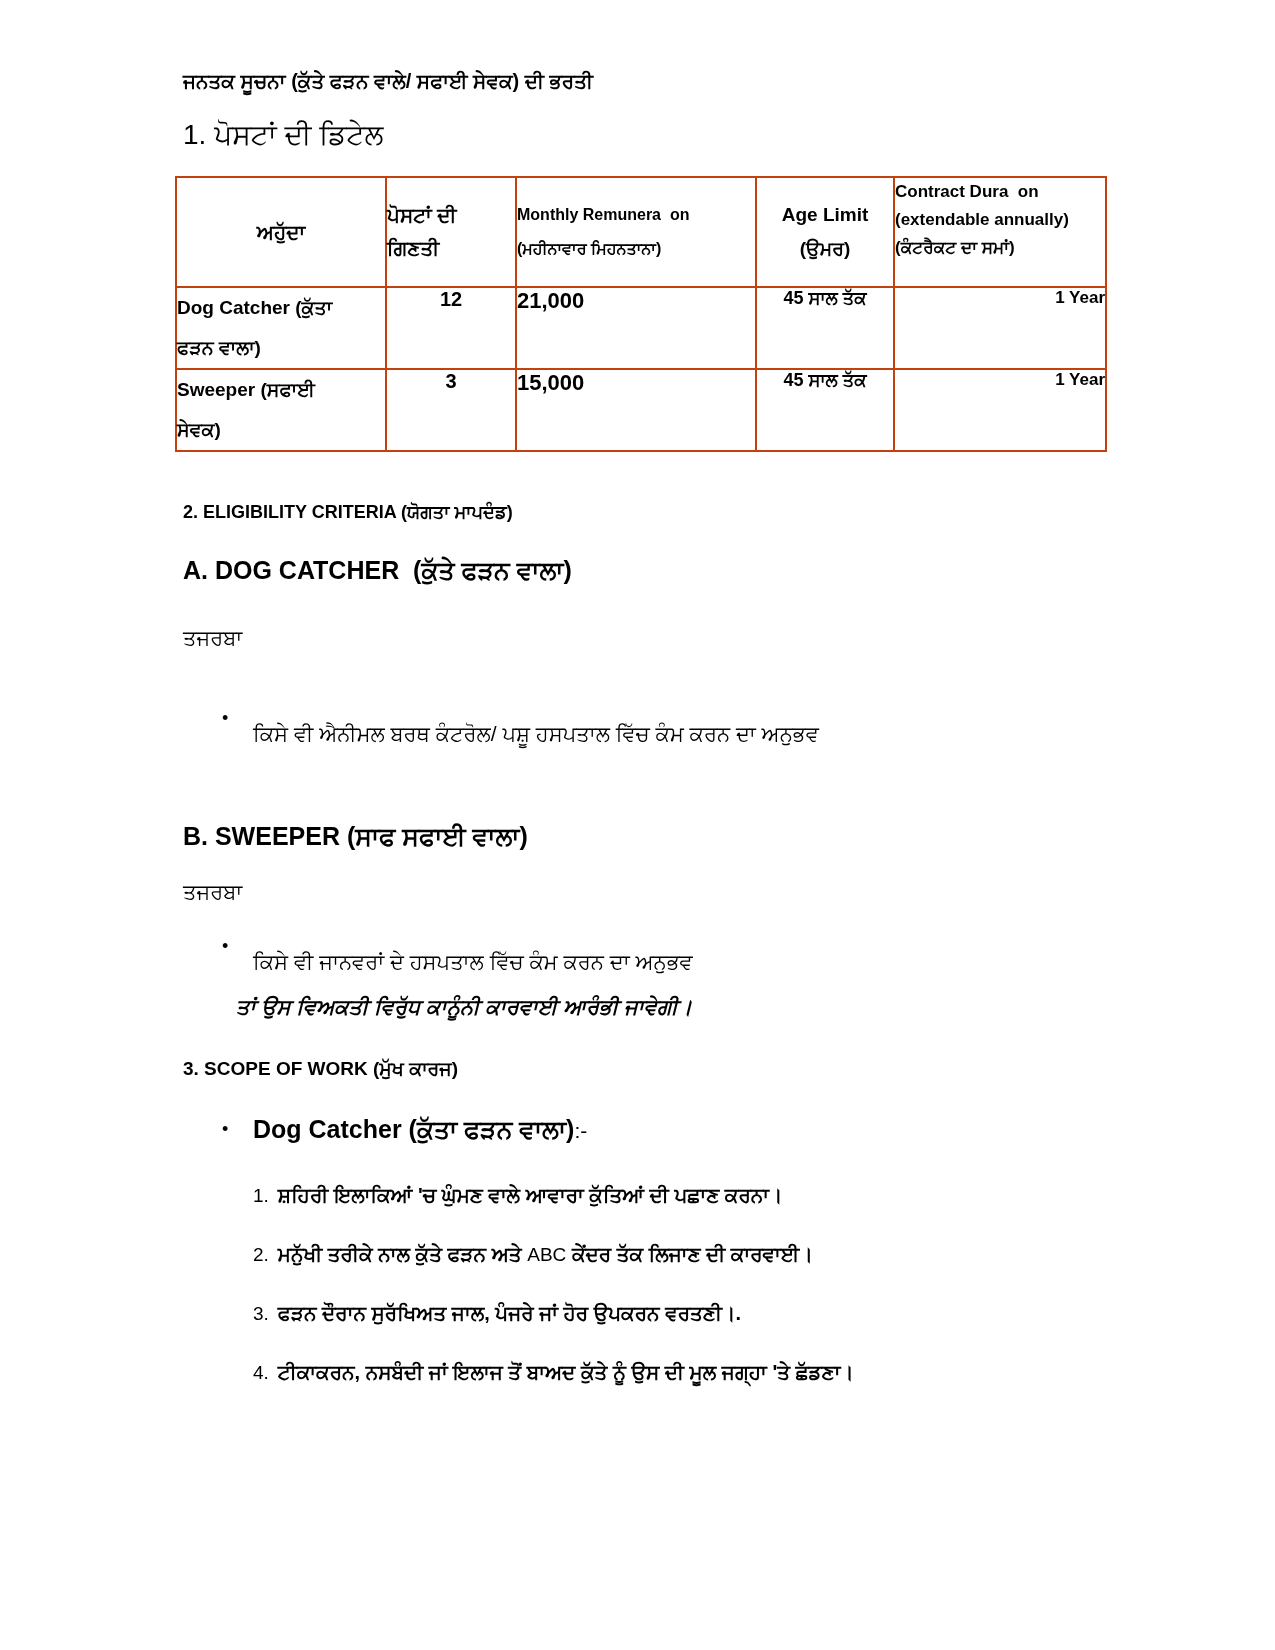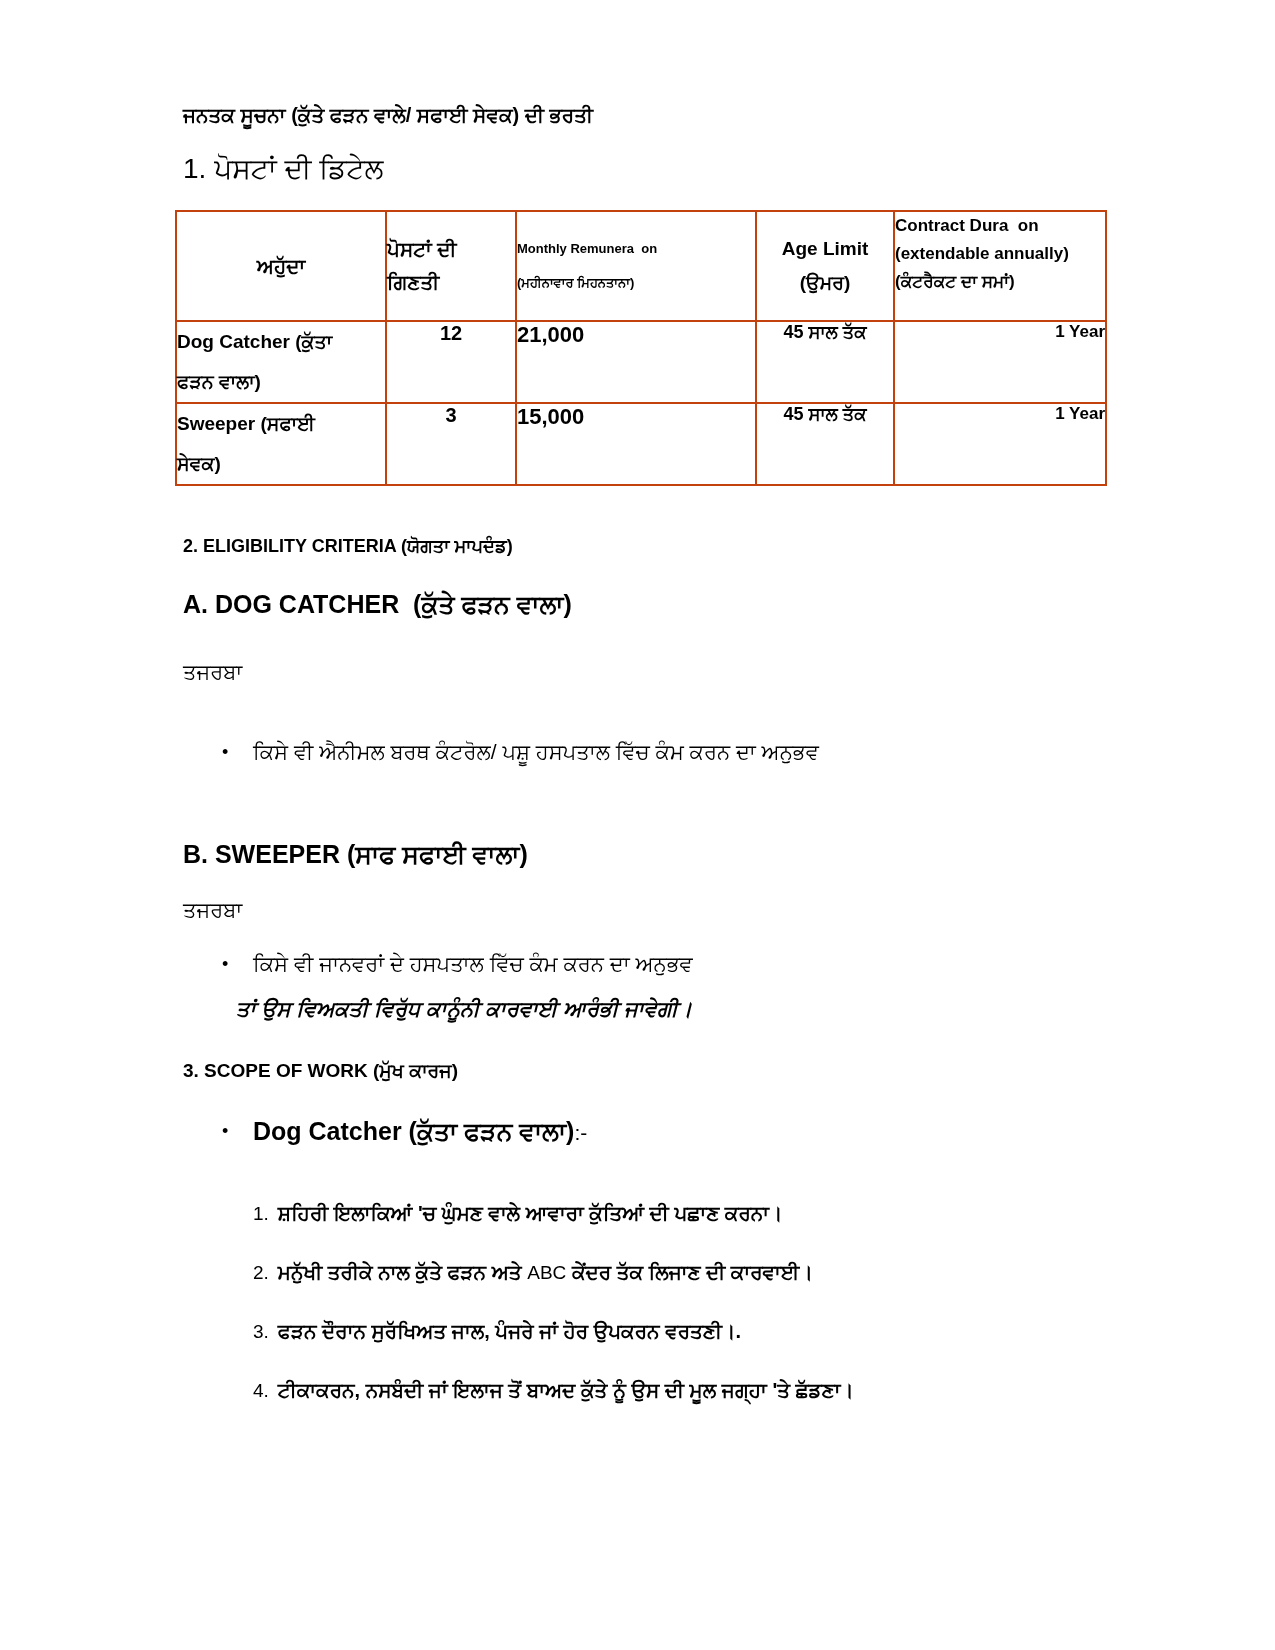--- a/index.html
+++ b/index.html
@@ -2,64 +2,64 @@
 <html><head>
 <meta charset="utf-8">
 <style>
   html,body{margin:0;padding:0;}
   body{
     width:1275px;height:1650px;background:#ffffff;color:#000000;
     font-family:"Liberation Sans","DejaVu Sans",sans-serif;
     -webkit-font-smoothing:antialiased;
   }
   .page{position:relative;width:1275px;height:1650px;overflow:hidden;}
-  .content{margin-left:175px;width:930px;padding-top:102px;}
+  .content{margin-left:175px;width:930px;padding-top:68px;}
   .ind{margin-left:8px;}
   .keep-sp{white-space:pre-wrap;}
 
   .doc-title{font-size:20px;font-weight:bold;line-height:26px;}
   .h-num{font-size:28px;font-weight:normal;line-height:26px;margin-top:28px;}
 
   table.posts{border-collapse:collapse;table-layout:fixed;width:930px;margin-top:28px;}
   table.posts th,table.posts td{border:2px solid #c2410c;padding:0;font-weight:bold;}
   tr.hdr{height:110px;}
   tr.body-row{height:78px;}
   th.c-pos{text-align:center;vertical-align:middle;font-size:20px;}
   th.c-cnt{text-align:left;vertical-align:middle;font-size:20px;padding-left:20px;line-height:33px;}
-  th.c-pay{text-align:left;vertical-align:middle;font-size:13px;padding-left:14px;line-height:34px;}
+  th.c-pay{text-align:left;vertical-align:middle;font-size:16px;padding-left:14px;line-height:34px;}
   th.c-age{text-align:center;vertical-align:middle;font-size:19px;padding-left:14px;line-height:34px;}
   th.c-dur{text-align:left;vertical-align:top;font-size:17px;padding:10px 4px 0 10px;line-height:28px;}
   td.name{text-align:left;vertical-align:top;font-size:19px;line-height:40px;padding-top:8px;}
   td.cnt{text-align:center;vertical-align:top;font-size:20px;padding-top:8px;}
   td.pay{text-align:left;vertical-align:top;font-size:22px;padding-top:8px;}
   td.age{text-align:center;vertical-align:top;font-size:18px;padding-top:12px;}
   td.dur{text-align:right;vertical-align:top;font-size:17px;padding:12px 12px 0 0;}
 
   .h-elig{font-size:18px;font-weight:bold;line-height:24px;margin-top:48px;}
   .h-role{font-size:25px;font-weight:bold;line-height:32px;margin-top:30px;}
   .h-role-b{font-size:25px;font-weight:bold;line-height:32px;margin-top:72px;}
   .exp-label{font-size:21px;line-height:28px;margin-top:38px;}
   .exp-label2{font-size:21px;line-height:28px;margin-top:26px;}
 
   .bullet-row{display:flex;align-items:flex-start;margin-top:52px;padding-left:47px;}
   .bullet-row2{display:flex;align-items:flex-start;margin-top:26px;padding-left:47px;}
   .dot{width:31px;font-size:18px;line-height:28px;flex:0 0 31px;}
-  .bullet-text{font-size:21px;line-height:28px;}
+  .bullet-text{font-size:21px;line-height:28px;margin-top:16px;}
 
   .note-l1{font-size:21px;font-weight:bold;font-style:italic;line-height:30px;margin-top:30px;margin-left:8px;}
   .note-l2{font-size:21px;font-weight:bold;font-style:italic;line-height:30px;margin-top:16px;margin-left:61px;}
 
   .h-scope{font-size:19px;font-weight:bold;line-height:26px;margin-top:34px;}
   .scope-bullet{display:flex;align-items:flex-start;margin-top:30px;padding-left:47px;}
   .scope-bullet .dot{line-height:34px;}
   .scope-bullet-text{font-size:25px;font-weight:bold;line-height:34px;}
   .scope-suffix{font-weight:normal;font-size:21px;}
 
   .work-item{margin-top:28px;padding-left:78px;font-size:20px;line-height:30px;}
-  .work-item.first{margin-top:48px;}
+  .work-item.first{margin-top:32px;}
   .num{font-weight:normal;font-size:19px;margin-right:9px;}
   .wi-text{font-weight:bold;}
   .wi-latin{font-weight:normal;font-size:19px;}
 </style>
 </head>
 <body>
 
 <div class="page">
   <div class="content">
 

